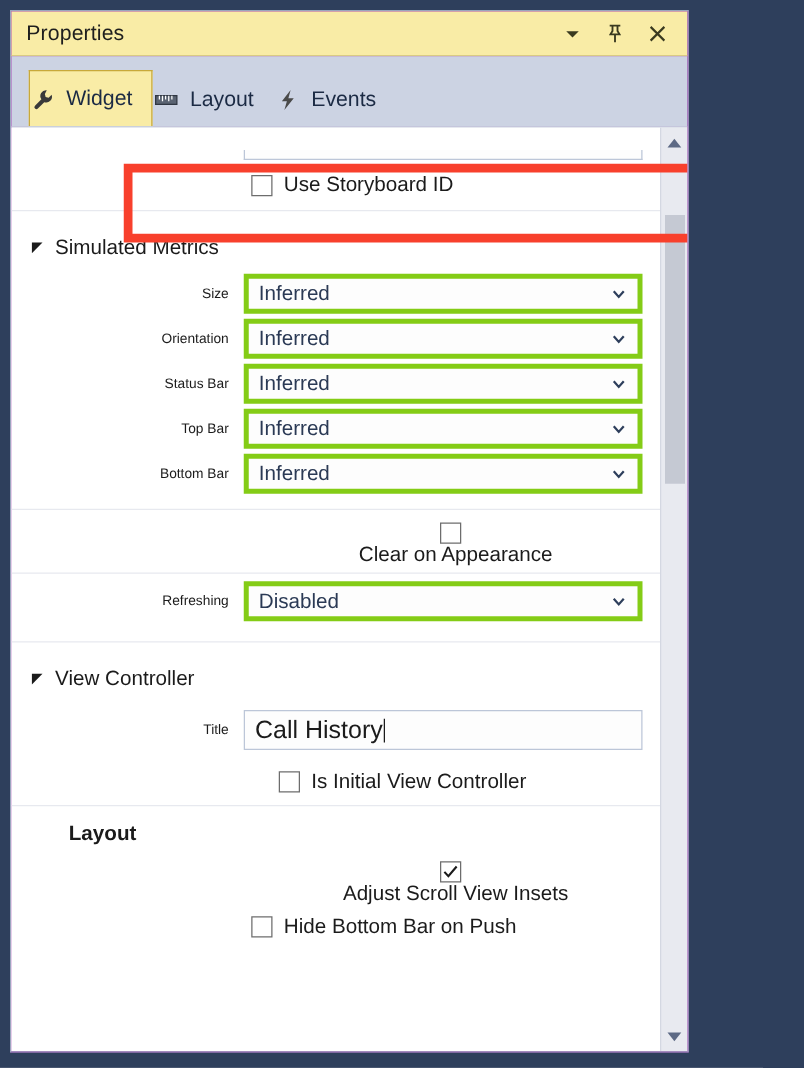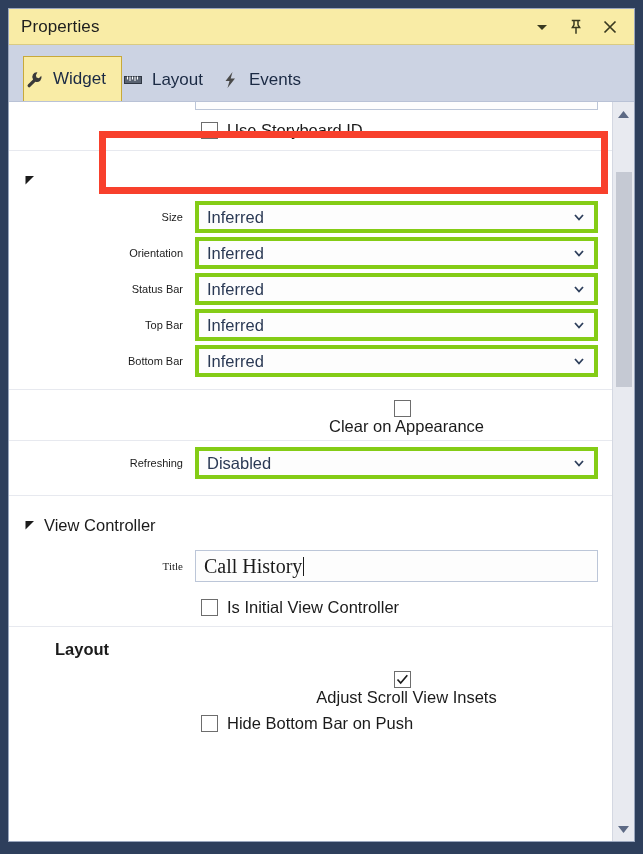--- a/index.html
+++ b/index.html
@@ -13,21 +13,21 @@
 
   
   .window {
     position: absolute;
     left: 0; top: 0;
     width: 643px; height: 854px;
     background: #2e3f5c;
     padding: 8px 8px 12px 8px;
   }
   .window-inner {
-    width: 627px; height: 834px;
+    width: 543px; height: 834px;
     background: #a21caf;
     border: 1px solid #9aa6bd;
     display: flex;
     flex-direction: column;
     overflow: hidden;
   }
 
   
   .titlebar {
     height: 36px;
@@ -92,21 +92,21 @@
     background: #ffffff;
     border-top: 1px solid #b9c2d6;
     position: relative;
     overflow: hidden;
   }
   .content {
     flex: 1 1 auto;
     background: #ffffff;
     position: relative;
     overflow: hidden;
-    padding-top: 0;
+    padding-top: 18px;
   }
 
   
   .row {
     display: flex;
     align-items: center;
     padding: 0 14px 0 0;
     min-height: 36px;
   }
   .row .label {
@@ -308,20 +308,21 @@
 
         <div class="sep"></div>
         <div class="gap"></div>
 
         <div class="section">
           <span class="tri">
             <svg width="10" height="10" viewBox="0 0 10 10">
                 <path d="M0.5 1 L9 1 L0.5 9.5 Z" fill="currentColor"></path>
               </svg>
           </span>
+          <span class="stitle">Simulated Metrics</span>
         </div>
 
         <div class="row">
           <div class="label">Size</div>
           <div class="field">
             <div class="select">
               <span>Inferred</span>
               <span class="chev">
                 <svg width="12" height="12" viewBox="0 0 12 12">
                     <path d="M2 4 L6 8.5 L10 4" stroke="currentColor" stroke-width="1.8" fill="none"></path>
@@ -419,31 +420,31 @@
 
         <div class="section">
           <span class="tri">
             <svg width="10" height="10" viewBox="0 0 10 10">
                 <path d="M0.5 1 L9 1 L0.5 9.5 Z" fill="currentColor"></path>
               </svg>
           </span>
           <span class="stitle">View Controller</span>
         </div>
 
-        <div class="row" style="min-height:44px;font-family:Liberation Serif, serif;">
+        <div class="row" style="min-height:44px;">
           <div class="label">Title</div>
           <div class="field">
             <div class="textbox">
               <span>Call History</span>
                 <span style="display:inline-block;width:1px;height:19px;background:#1b1b1b;margin-left:1px;"></span>
             </div>
           </div>
         </div>
 
-        <div class="cbrow" style="min-height:38px;">
+        <div class="cbrow" style="min-height:38px;margin-left:22px;">
           <div class="cb"></div>
           <span class="cblabel">Is Initial View Controller</span>
         </div>
 
         <div class="sep"></div>
 
         <div class="subsection">Layout</div>
 
         <div class="cbrow" style="min-height:33px;flex-direction:column;">
           <div class="cb">

